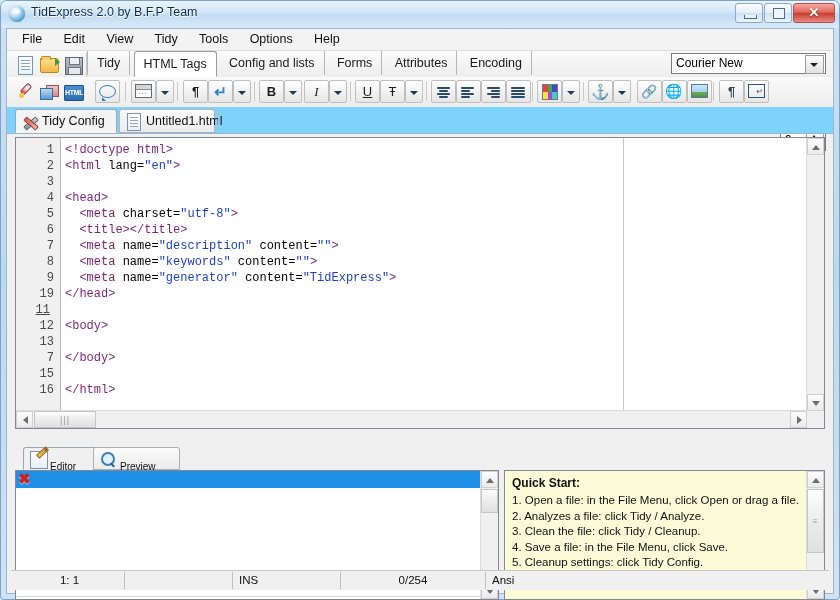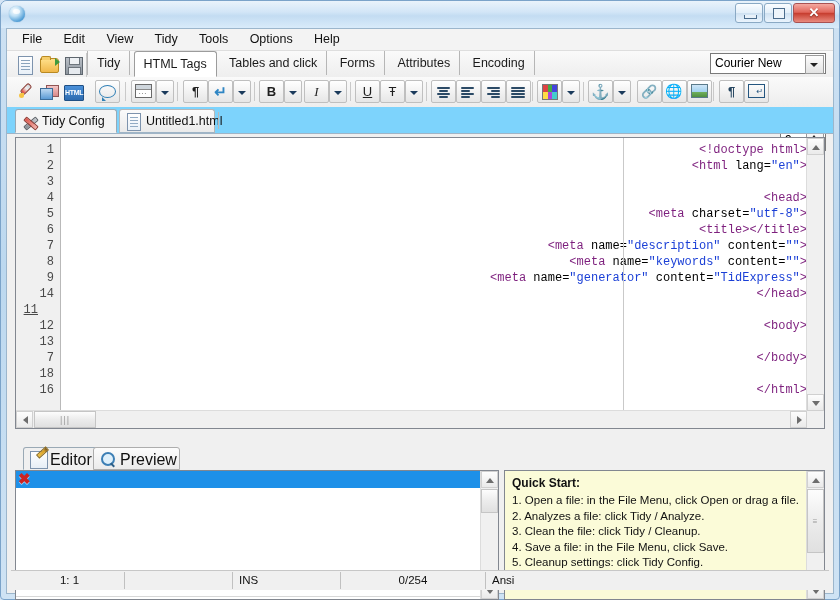--- a/index.html
+++ b/index.html
@@ -298,21 +298,21 @@
   .al-r i:nth-child(3){ top:6px; left:1px; width:13px }
   .al-r i:nth-child(4){ top:9px; left:5px; width:9px }
 
   .al-j i:nth-child(1){ top:0; width:14px }
   .al-j i:nth-child(2){ top:3px; width:14px }
   .al-j i:nth-child(3){ top:6px; width:14px }
   .al-j i:nth-child(4){ top:9px; width:14px }
 
   
   #font-select {
-    position: absolute; right: 7px; top: 2px; width: 116px; height: 21px;
+    position: absolute; right: 7px; top: 2px; width: 155px; height: 21px;
     border: 1px solid #7a7a7a; background: #fff;
     box-sizing: border-box; font-size: 12px; line-height: 19px;
     padding-left: 4px; color: #000;
   }
   #font-select .dropbtn {
     position: absolute; right: 1px; top: 1px; width: 17px; height: 17px;
     background: linear-gradient(180deg,#fcfcfc 0%, #e3e3e3 100%);
     border: 1px solid #9a9a9a;
   }
   #font-select .dropbtn .caret {
@@ -461,21 +461,21 @@
     position: absolute; left: 50%; top: 50%; transform: translate(-50%,-50%);
     font-size: 9px; color: #9a9a9a; letter-spacing: 1px;
   }
 
   
   #view-tabs {
     position: absolute; left: 8px; top: 418px; height: 24px;
   }
   .vtab {
     position: absolute; top: 0; height: 23px; line-height: 21px;
-    padding: 1px 9px 0 26px; font-size: 16px; color: #111;
+    padding: 8px 9px 0 26px; font-size: 10px; color: #111;
     box-sizing: border-box;
   }
   .vtab.active {
     background: #f0f0f0;
     border: 1px solid #9aa9b5; border-bottom: 1px solid #f0f0f0;
     border-radius: 3px 3px 0 0;
   }
   .vtab.inactive {
     background: linear-gradient(180deg,#fcfcfc 0%, #ebebeb 100%);
     border: 1px solid #adadad;
@@ -562,20 +562,21 @@
   }
   .st-cell.center { text-align: center; padding-left: 0; }
 </style>
 </head>
 <body>
 
 <div id="window">
 
   <div id="titlebar">
     <div id="titlebar-icon"></div>
+    <div id="title-text">TidExpress 2.0 by B.F.P Team</div>
     <div id="title-subtext"></div>
 
     <div class="wbtn" id="btn-min"></div>
     <div class="wbtn" id="btn-max"></div>
     <div class="wbtn" id="btn-close">
       <span class="glyph">✕</span>
     </div>
   </div>
 
   <div id="client">
@@ -598,21 +599,21 @@
           <span class="ic-folder"></span>
         </div>
       <div class="tb-icon" style="left:54px; top:2px;">
           <span class="ic-save"></span>
         </div>
       <div style="position:absolute;left:79px;top:2px;width:1px;height:46px;background:#c9c9c9;"></div>
 
       <div id="cat-tabs">
         <span class="cat-tab first">Tidy</span>
         <span class="cat-tab active">HTML Tags</span>
-        <span class="cat-tab">Tables and click</span>
+        <span class="cat-tab">Config and lists</span>
         <span class="cat-tab">Forms</span>
         <span class="cat-tab">Attributes</span>
         <span class="cat-tab">Encoding</span>
       </div>
 
       <div id="font-select">
         <span>Courier New</span>
         <span class="dropbtn">
             <span class="caret"></span>
           </span>
@@ -699,31 +700,31 @@
       <div id="gutter-nums" style="position:absolute;left:0;top:4px;width:44px;">
           <div class="ln" style="position: relative; right: 0px; width: 38px;">1</div>
           <div class="ln" style="position: relative; right: 0px; width: 38px;">2</div>
           <div class="ln" style="position: relative; right: 0px; width: 38px;">3</div>
           <div class="ln" style="position: relative; right: 0px; width: 38px;">4</div>
           <div class="ln" style="position: relative; right: 0px; width: 38px;">5</div>
           <div class="ln" style="position: relative; right: 0px; width: 38px;">6</div>
           <div class="ln" style="position: relative; right: 0px; width: 38px;">7</div>
           <div class="ln" style="position: relative; right: 0px; width: 38px;">8</div>
           <div class="ln" style="position: relative; right: 0px; width: 38px;">9</div>
-          <div class="ln" style="position: relative; right: 0px; width: 38px;">14</div>
-          <div class="ln" style="position: relative; right: 16px; width: 38px; text-decoration: underline;">11</div>
+          <div class="ln" style="position: relative; right: 0px; width: 38px;">19</div>
+          <div class="ln" style="position: relative; right: 4px; width: 38px; text-decoration: underline;">11</div>
           <div class="ln" style="position: relative; right: 0px; width: 38px;">12</div>
           <div class="ln" style="position: relative; right: 0px; width: 38px;">13</div>
           <div class="ln" style="position: relative; right: 0px; width: 38px;">7</div>
-          <div class="ln" style="position: relative; right: 0px; width: 38px;">18</div>
+          <div class="ln" style="position: relative; right: 0px; width: 38px;">15</div>
           <div class="ln" style="position: relative; right: 0px; width: 38px;">16</div>
         </div>
 
       <div id="code-area">
-        <div id="code-lines" style="padding-top:4px;padding-left:4px;text-align:right;">
+        <div id="code-lines" style="padding-top:4px;padding-left:4px;">
             <div class="cl"><span class="tag">&lt;!doctype html&gt;</span></div>
             <div class="cl"><span class="tag">&lt;html</span><span class="pun"> </span><span class="attr">lang=</span><span class="val">"en"</span><span class="tag">&gt;</span></div>
             <div class="cl">&nbsp;</div>
             <div class="cl"><span class="tag">&lt;head&gt;</span></div>
             <div class="cl"><span class="pun">  </span><span class="tag">&lt;meta</span><span class="pun"> </span><span class="attr">charset=</span><span class="val">"utf-8"</span><span class="tag">&gt;</span></div>
             <div class="cl"><span class="pun">  </span><span class="tag">&lt;title&gt;&lt;/title&gt;</span></div>
             <div class="cl"><span class="pun">  </span><span class="tag">&lt;meta</span><span class="pun"> </span><span class="attr">name=</span><span class="val">"description"</span><span class="pun"> </span><span class="attr">content=</span><span class="val">""</span><span class="tag">&gt;</span></div>
             <div class="cl"><span class="pun">  </span><span class="tag">&lt;meta</span><span class="pun"> </span><span class="attr">name=</span><span class="val">"keywords"</span><span class="pun"> </span><span class="attr">content=</span><span class="val">""</span><span class="tag">&gt;</span></div>
             <div class="cl"><span class="pun">  </span><span class="tag">&lt;meta</span><span class="pun"> </span><span class="attr">name=</span><span class="val">"generator"</span><span class="pun"> </span><span class="attr">content=</span><span class="val">"TidExpress"</span><span class="tag">&gt;</span></div>
             <div class="cl"><span class="tag">&lt;/head&gt;</span></div>

